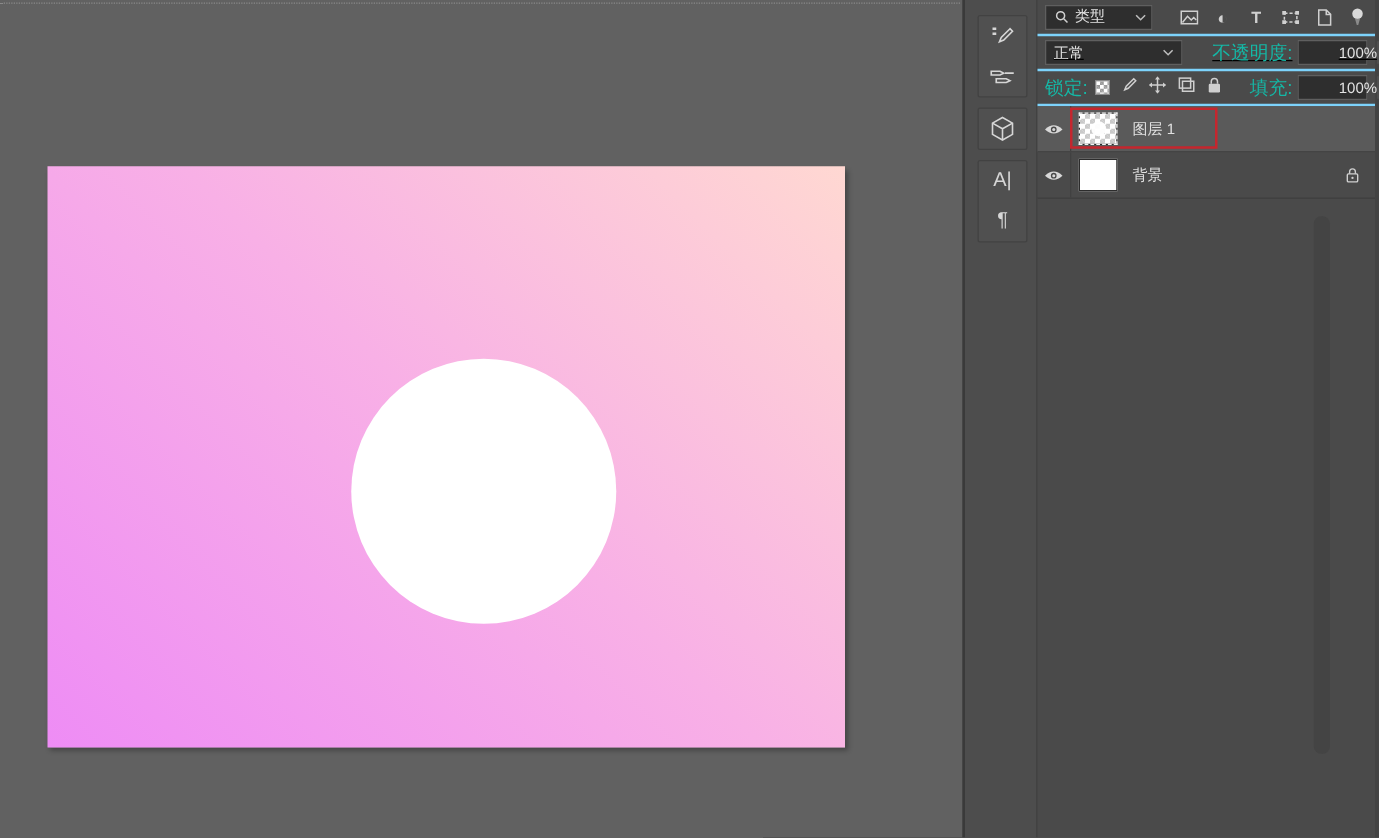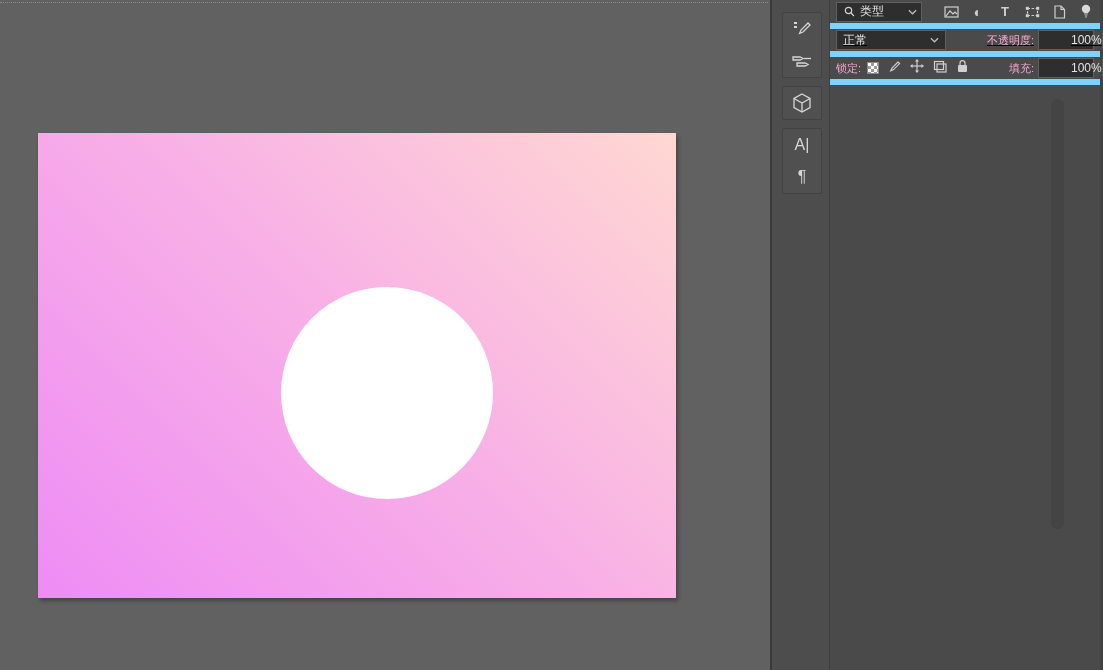--- a/index.html
+++ b/index.html
@@ -23,33 +23,33 @@
                 border:1px solid #424242; border-radius:2px;
                 display:flex; flex-direction:column; align-items:center; }
   .dock-btn { width:38px; height:32px; display:flex; align-items:center; justify-content:center;
               color:#d6d6d6; }
   .dock-btn svg { stroke:#d6d6d6; fill:none; stroke-width:1.3; }
   .glyph { font-size:16px; color:#d6d6d6; line-height:1; }
 
   
   .layers-panel { position:absolute; left:829px; top:0; width:274px; height:670px;
                   background:#4a4a4a; border-left:1px solid #404040; border-right:3px solid #434343; }
-  .p-row { position:relative; display:flex; align-items:center; border-bottom:6px solid #7dd3fc; }
+  .p-row { position:relative; display:flex; align-items:center; border-bottom:2px solid #7dd3fc; }
   .filter-row { height:29px; padding:0 6px; }
   .blend-row  { height:28px; padding:0 6px;text-decoration:underline; }
   .lock-row   { height:28px; padding:0 6px; }
 
   .field { background:#2e2e2e; border:1px solid #5f5f5f; height:20px; display:flex;
            align-items:center; color:#e2e2e2; font-size:12px; }
   .kind-select { width:86px; padding:0 4px; gap:3px; }
   .blend-select { width:110px; padding:0 6px; }
   .spacer { flex:1; }
   .chev { margin-left:auto; display:flex; }
   .chev svg, .mini-chev svg { stroke:#bdbdbd; fill:none; stroke-width:1.4; }
-  .label { color:#f9a8d4; font-size:11px; white-space:nowrap; }
+  .label { color:#14b8a6; font-size:15px; white-space:nowrap; }
   .val-box { width:56px; margin-left:4px; }
   .val-box .num { flex:1; text-align:center;margin-left:32px; }
   .val-box .mini-chev { width:16px; height:100%; border-left:1px solid #5a5a5a;
                         display:flex; align-items:center; justify-content:center; }
 
   .filter-icons { margin-left:auto; display:flex; align-items:center; gap:11px; }
   .f-ic { display:flex; align-items:center; justify-content:center; width:16px; height:16px; }
   .f-ic svg { stroke:#d0d0d0; fill:none; stroke-width:1.2; }
   .adj-glyph { color:#d0d0d0; font-size:14px; line-height:1; }
   .t-glyph { color:#d0d0d0; font-size:13px; font-weight:bold; }
@@ -252,20 +252,52 @@
       <div class="field val-box">
         <span class="num">100%</span>
         <span class="mini-chev">
           <svg width="8" height="5" viewBox="0 0 10 6">
               <polyline points="1,1 5,5 9,1"></polyline>
             </svg>
         </span>
       </div>
     </div>
 
-
-
+    <div class="layer-row selected">
+      <div class="eye-cell">
+        <svg width="16" height="11" viewBox="0 0 16 11">
+            <path d="M1 5.5 Q8 -1 15 5.5 Q8 12 1 5.5 Z"></path>
+            <circle cx="8" cy="5.5" r="2.3" fill="#4a4a4a"></circle>
+            <circle cx="8" cy="5.5" r="1.2"></circle>
+          </svg>
+      </div>
+      <div class="thumb checker thumb-sel">
+        <span class="circle-hint"></span>
+      </div>
+      <span class="layer-name">图层 1</span>
+      <div class="annot-rect" id="annot" style="border-color: rgb(197, 38, 46);"></div>
+    </div>
+
+
+    <div class="layer-row">
+      <div class="eye-cell">
+        <svg width="16" height="11" viewBox="0 0 16 11">
+            <path d="M1 5.5 Q8 -1 15 5.5 Q8 12 1 5.5 Z"></path>
+            <circle cx="8" cy="5.5" r="2.3" fill="#4a4a4a"></circle>
+            <circle cx="8" cy="5.5" r="1.2"></circle>
+          </svg>
+      </div>
+      <div class="thumb white-thumb"></div>
+      <span class="layer-name">背景</span>
+      <span class="row-lock">
+        <svg width="12" height="14" viewBox="0 0 13 14">
+            <rect x="2" y="6" width="9" height="7" rx="1"></rect>
+            <path d="M4 6 V4.2 a2.5 2.5 0 0 1 5 0 V6"></path>
+            <circle cx="6.5" cy="9.5" r="1" fill="#d0d0d0" stroke="none"></circle>
+          </svg>
+      </span>
+    </div>
 
     <div class="panel-empty">
       <div class="scroll-hint"></div>
     </div>
   </div>
 </div>
 
 </body></html>

